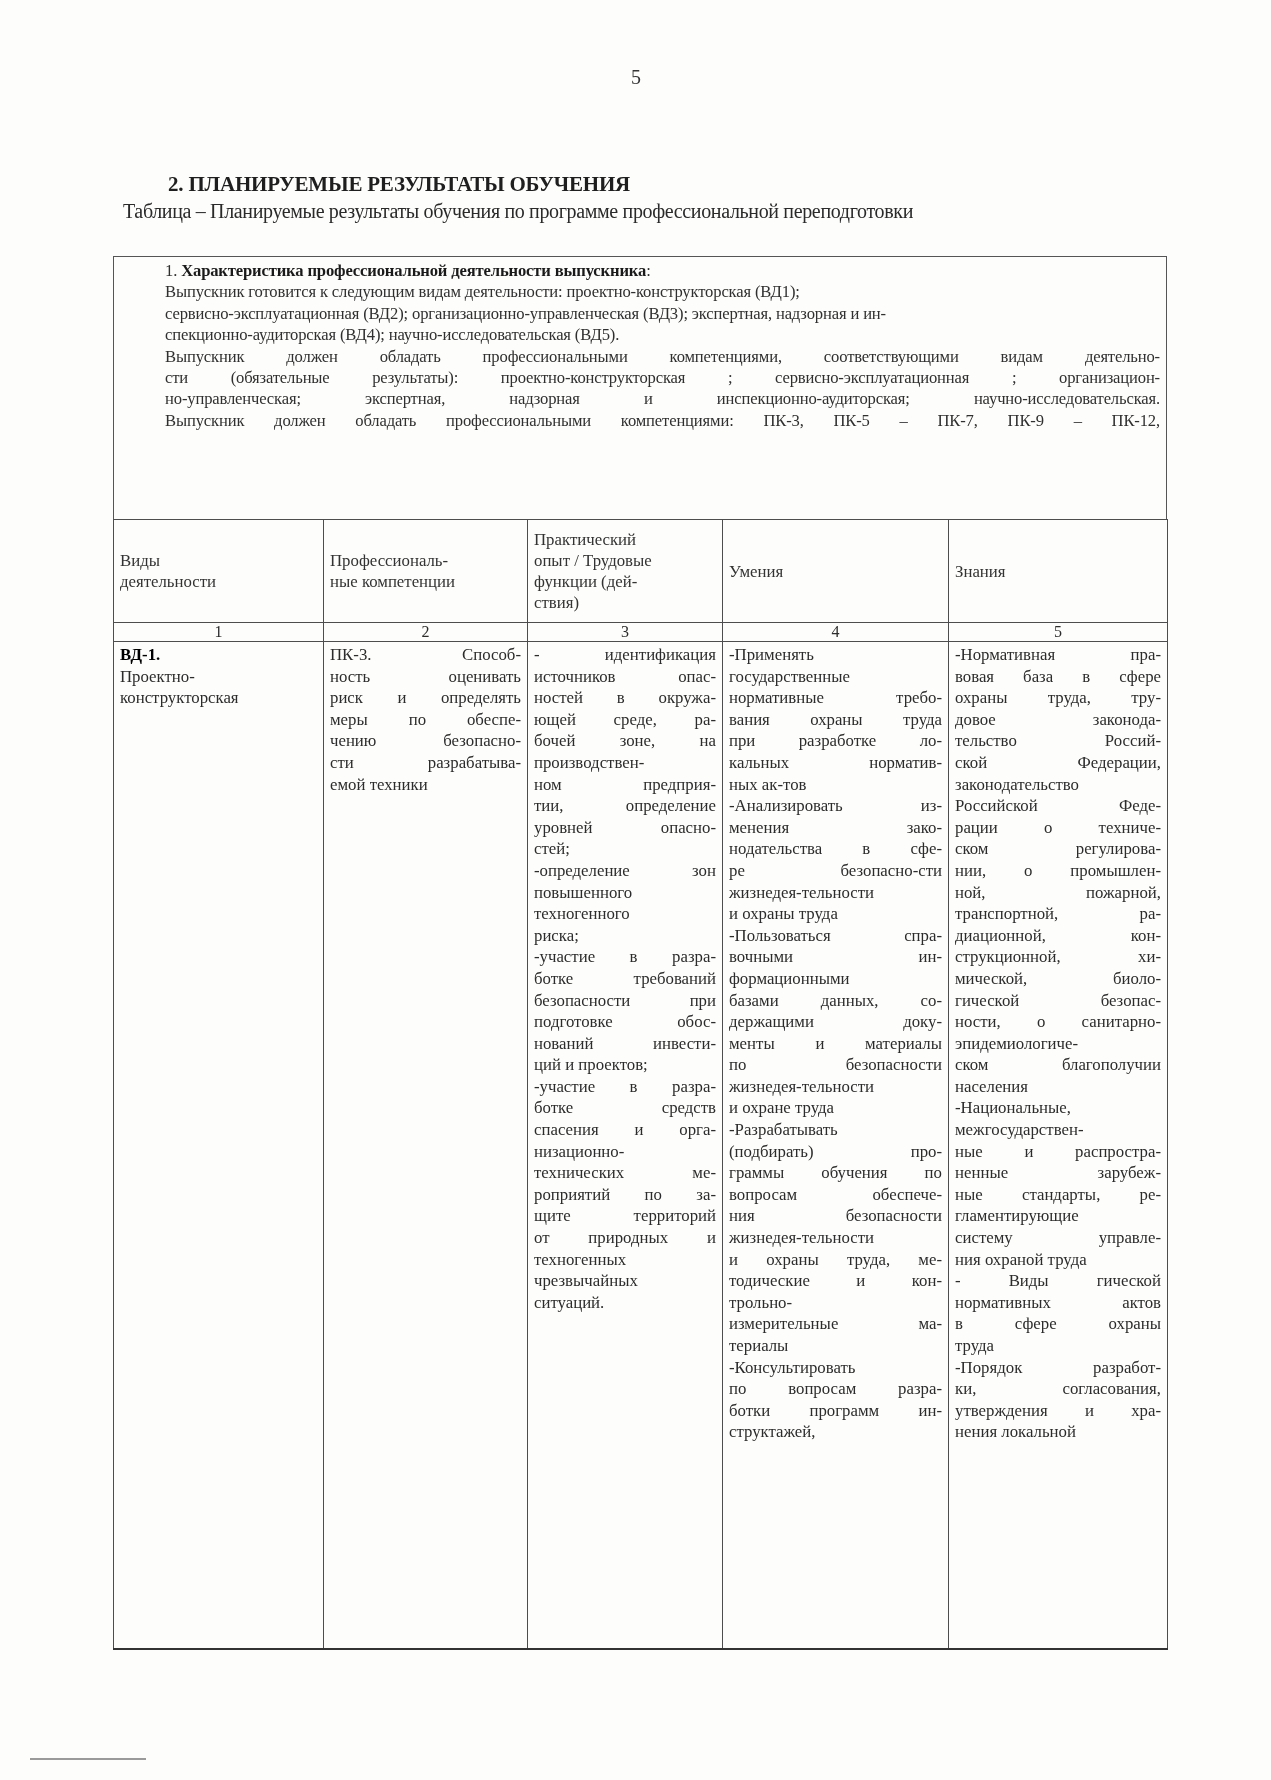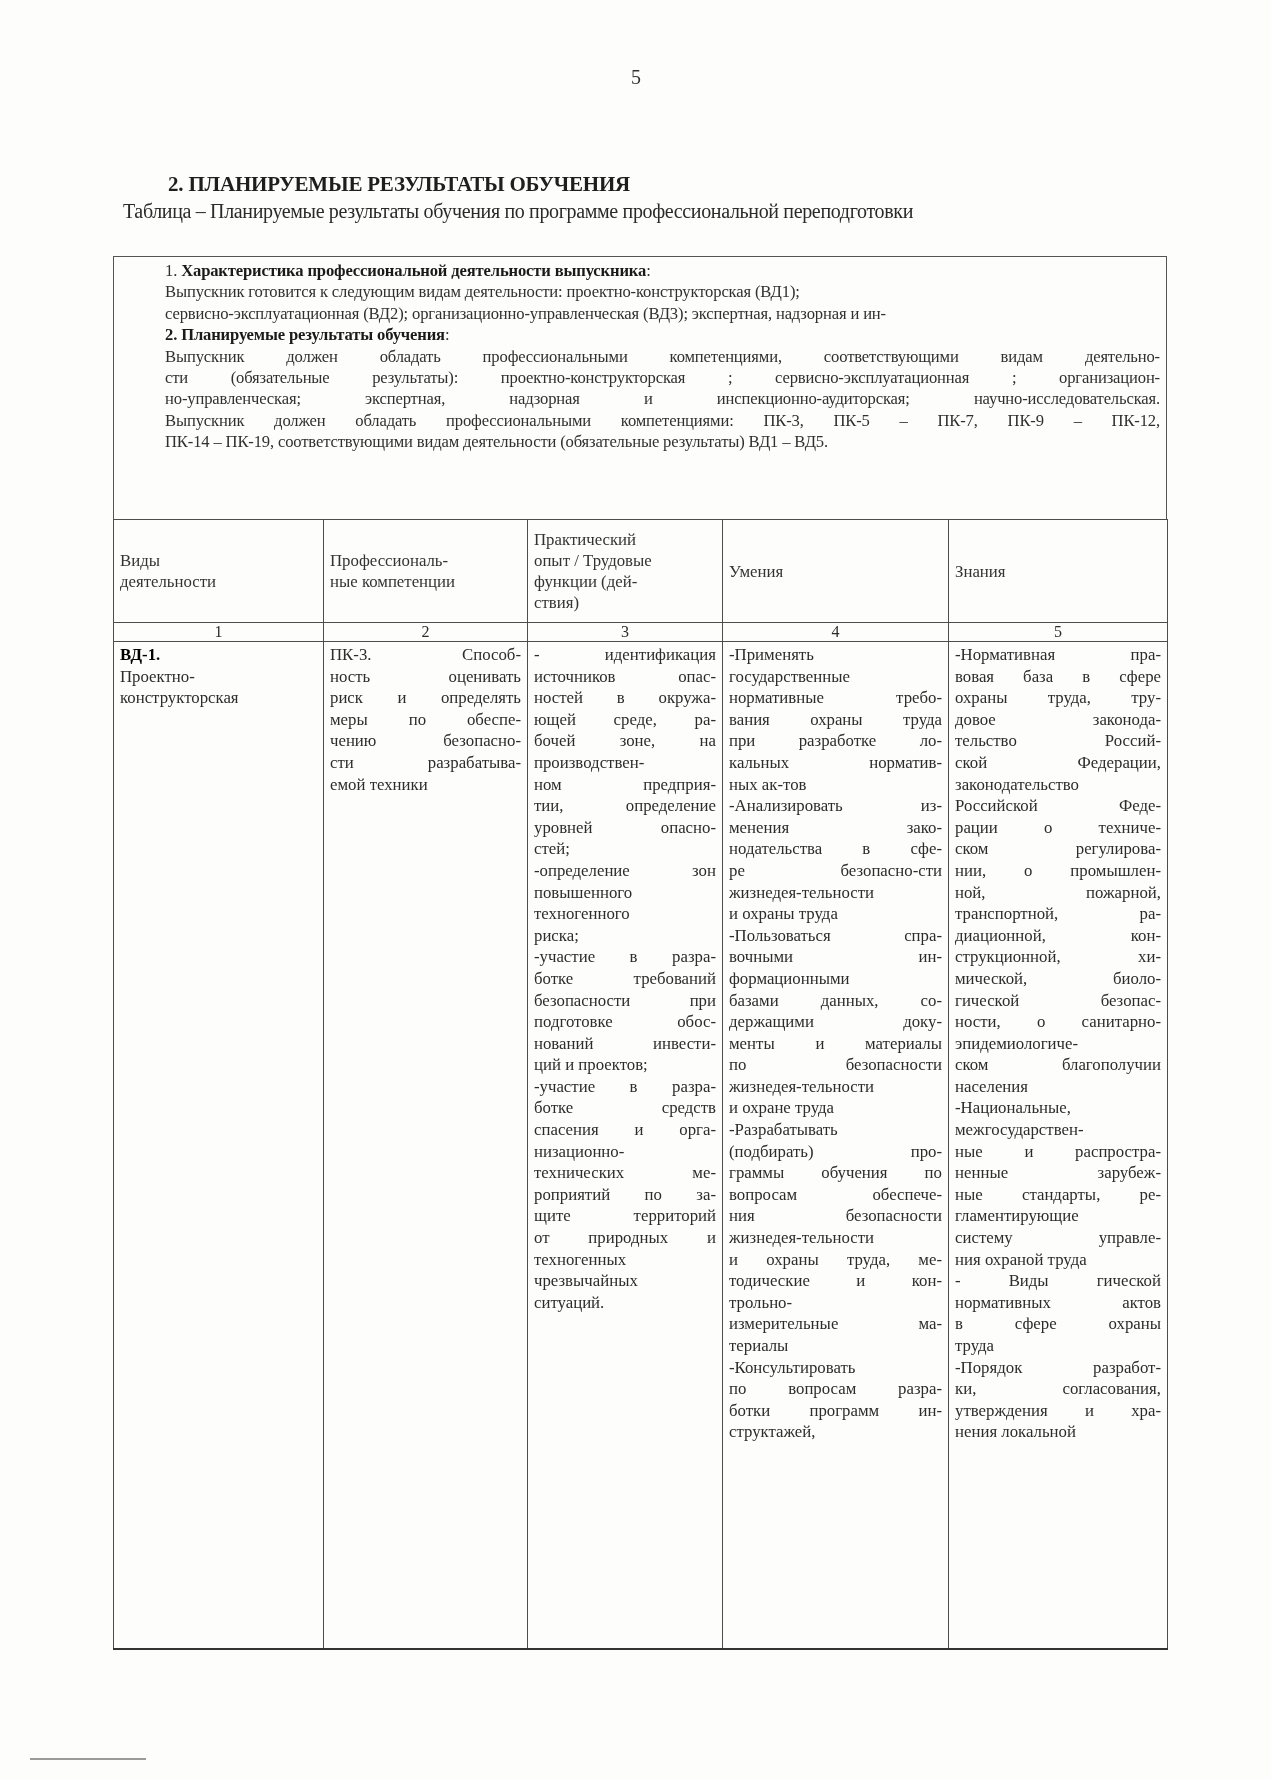--- a/index.html
+++ b/index.html
@@ -86,28 +86,27 @@
 
 <div class="page-number">5</div>
 <div class="section-title">2. ПЛАНИРУЕМЫЕ РЕЗУЛЬТАТЫ ОБУЧЕНИЯ</div>
 <div class="table-caption">Таблица – Планируемые результаты обучения по программе профессиональной переподготовки</div>
 
 <div class="summary-box">
   <div class="line"><span>1. </span><b>Характеристика профессиональной деятельности выпускника</b><span>:</span></div>
   <div id="para1">
       <div class="line">Выпускник готовится к следующим видам деятельности: проектно-конструкторская (ВД1);</div>
       <div class="line">сервисно-эксплуатационная (ВД2); организационно-управленческая (ВД3); экспертная, надзорная и ин-</div>
+      <div class="line">спекционно-аудиторская (ВД4); научно-исследовательская (ВД5).</div>
     </div>
-  <div class="line"><b>2. Планируемые результаты обучения</b><span>:</span></div>
   <div id="para2">
       <div class="line just">Выпускник должен обладать профессиональными компетенциями, соответствующими видам деятельно-</div>
       <div class="line just">сти (обязательные результаты): проектно-конструкторская ; сервисно-эксплуатационная ; организацион-</div>
       <div class="line just">но-управленческая; экспертная, надзорная и инспекционно-аудиторская; научно-исследовательская.</div>
       <div class="line just">Выпускник должен обладать профессиональными компетенциями: ПК-3, ПК-5 – ПК-7, ПК-9 – ПК-12,</div>
-      <div class="line">ПК-14 – ПК-19, соответствующими видам деятельности (обязательные результаты) ВД1 – ВД5.</div>
     </div>
 </div>
 
 <table class="results">
   <colgroup>
     <col style="width:210px">
     <col style="width:204px">
     <col style="width:195px">
     <col style="width:226px">
     <col style="width:219px">

